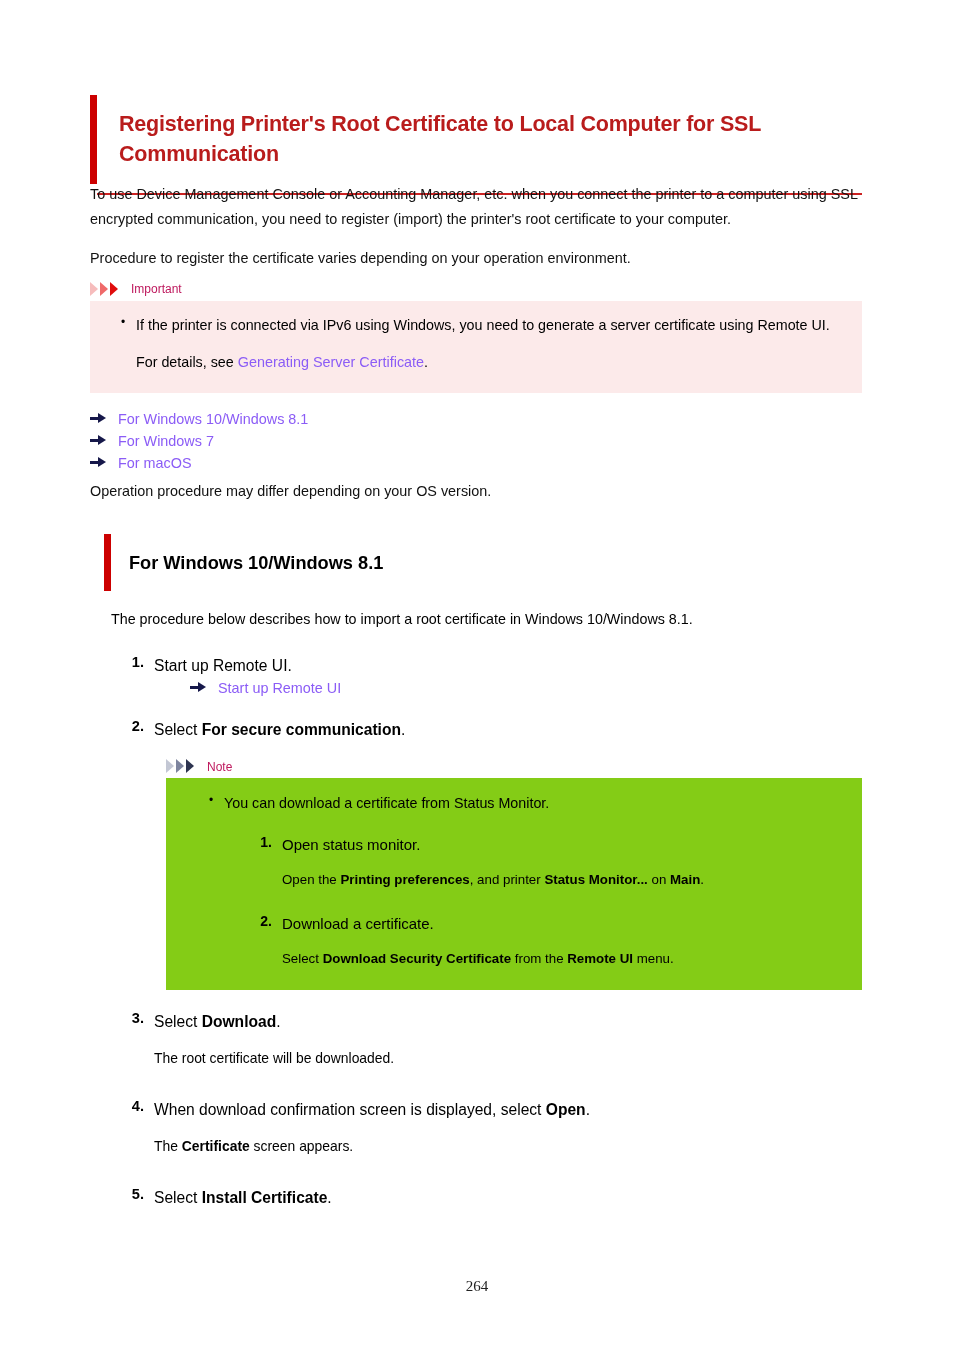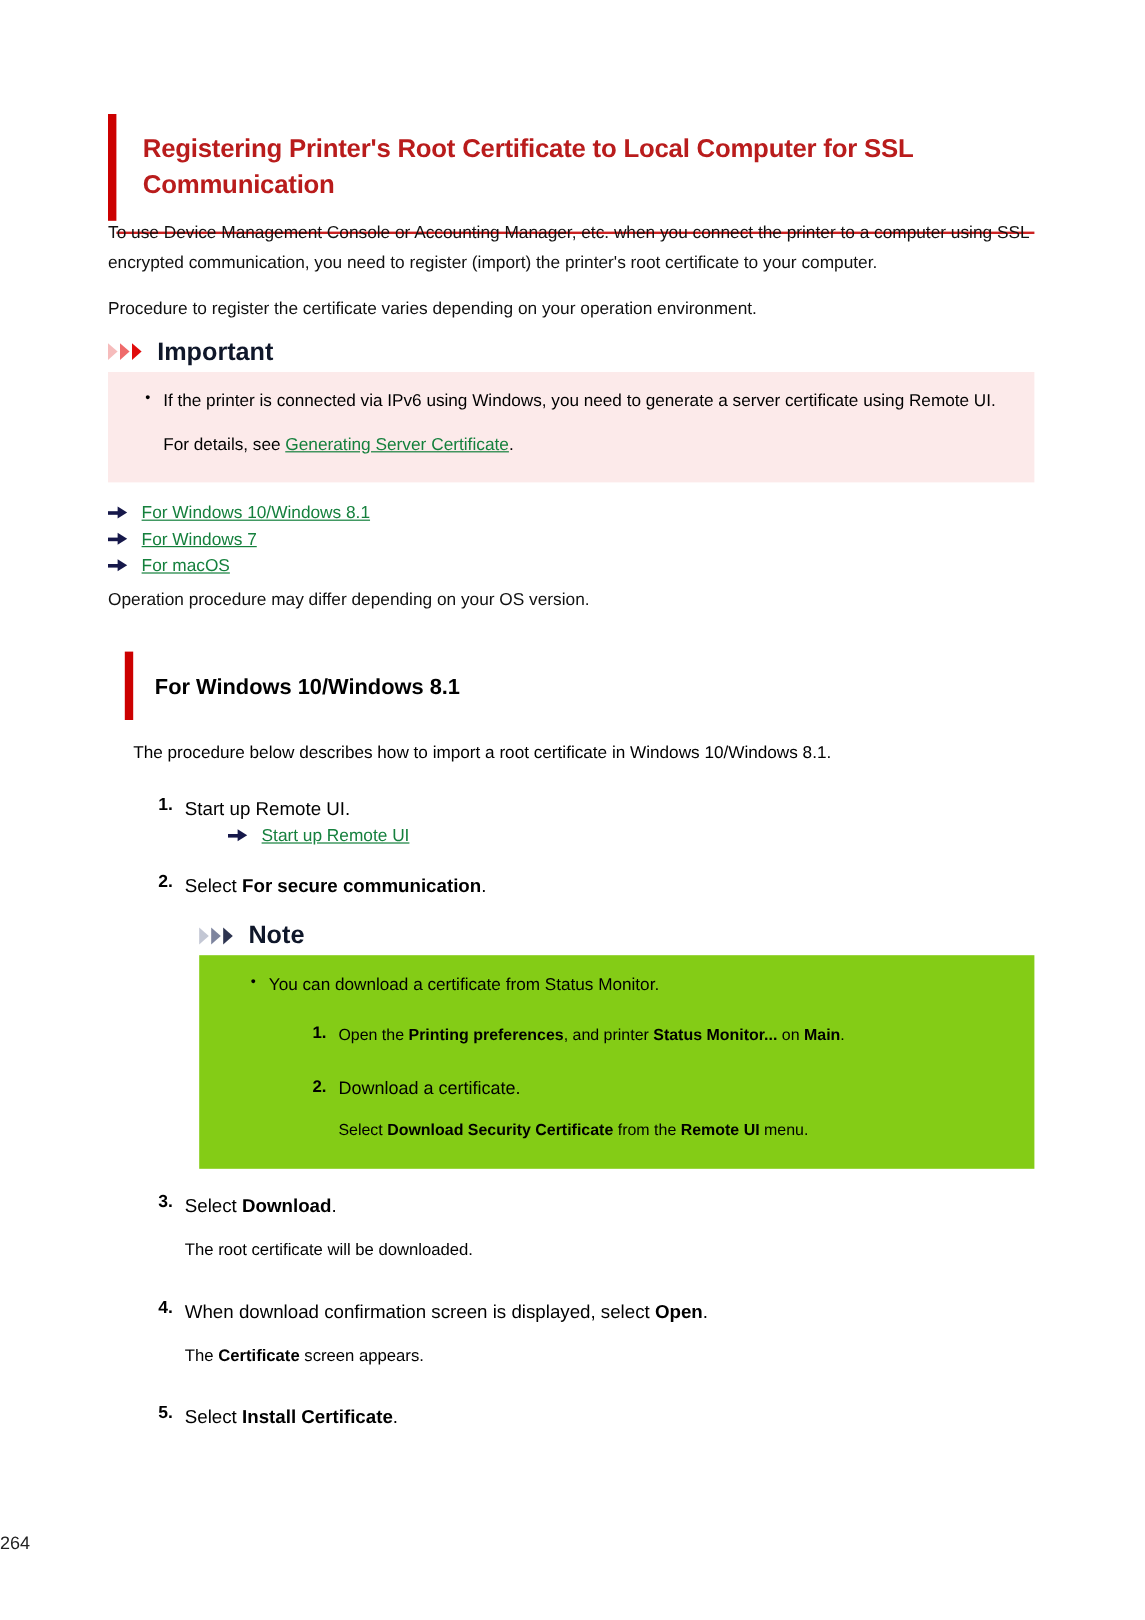--- a/index.html
+++ b/index.html
@@ -71,24 +71,24 @@
   }
   p.body.tight { margin-bottom: 11px; }
 
   
   .callout-head {
     display: flex;
     align-items: center;
     margin: 8px 0 4px 0;
   }
   .callout-head .label {
-    font-size: 21px;
-    font-weight: bold;
+    font-size: 12px;
+    font-weight: normal;
     margin-left: 7px;
-    color: #0f172a;
+    color: #be185d;
   }
   .chev {
     display: inline-block;
     width: 34px;
     height: 15px;
     position: relative;
   }
   .chev i {
     position: absolute;
     top: 0;
@@ -172,22 +172,21 @@
   .arrow-icon::after {
     content: "";
     position: absolute;
     left: 8px; top: 0;
     width: 0; height: 0;
     border-top: 5.5px solid transparent;
     border-bottom: 5.5px solid transparent;
     border-left: 8px solid #16184a;
   }
   a.doclink, .doclink {
-    color: #15803d;
-    text-decoration: underline;
+    color: #8b5cf6;
     font-size: 14.4px;
     cursor: pointer;
   }
 
   
   .section-head {
     display: flex;
     align-items: stretch;
     margin: 30px 0 16px 14px;
   }
@@ -276,21 +275,22 @@
   }
 
   b, strong { font-weight: bold; }
 
   
   .page-number {
     position: absolute;
     left: 0;
     right: 0;
     top: 1278px;
-    font-family: Liberation Sans, sans-serif;
+    text-align: center;
+    font-family: Liberation Serif, serif;
     font-size: 15px;
     color: #222;
   }
 </style>
 </head>
 <body>
 
 <div class="page">
 
   <div class="title-block">
@@ -375,20 +375,21 @@
             </span>
           <span class="label">Note</span>
         </div>
         <div class="box-note" style="margin-left:12px;">
           <ul class="bullets" style="padding-left:58px;">
             <li>You can download a certificate from Status Monitor.</li>
           </ul>
           <ol class="substeps">
             <li>
               <span class="num">1.</span>
+              <div class="step-text">Open status monitor.</div>
               <div class="step-detail">
                 <span>Open the </span><b>Printing preferences</b><span>, and printer </span><b>Status Monitor...</b><span> on </span><b>Main</b><span>.</span>
               </div>
             </li>
             <li>
               <span class="num">2.</span>
               <div class="step-text">Download a certificate.</div>
               <div class="step-detail">
                 <span>Select </span><b>Download Security Certificate</b><span> from the </span><b>Remote UI</b><span> menu.</span>
               </div>

